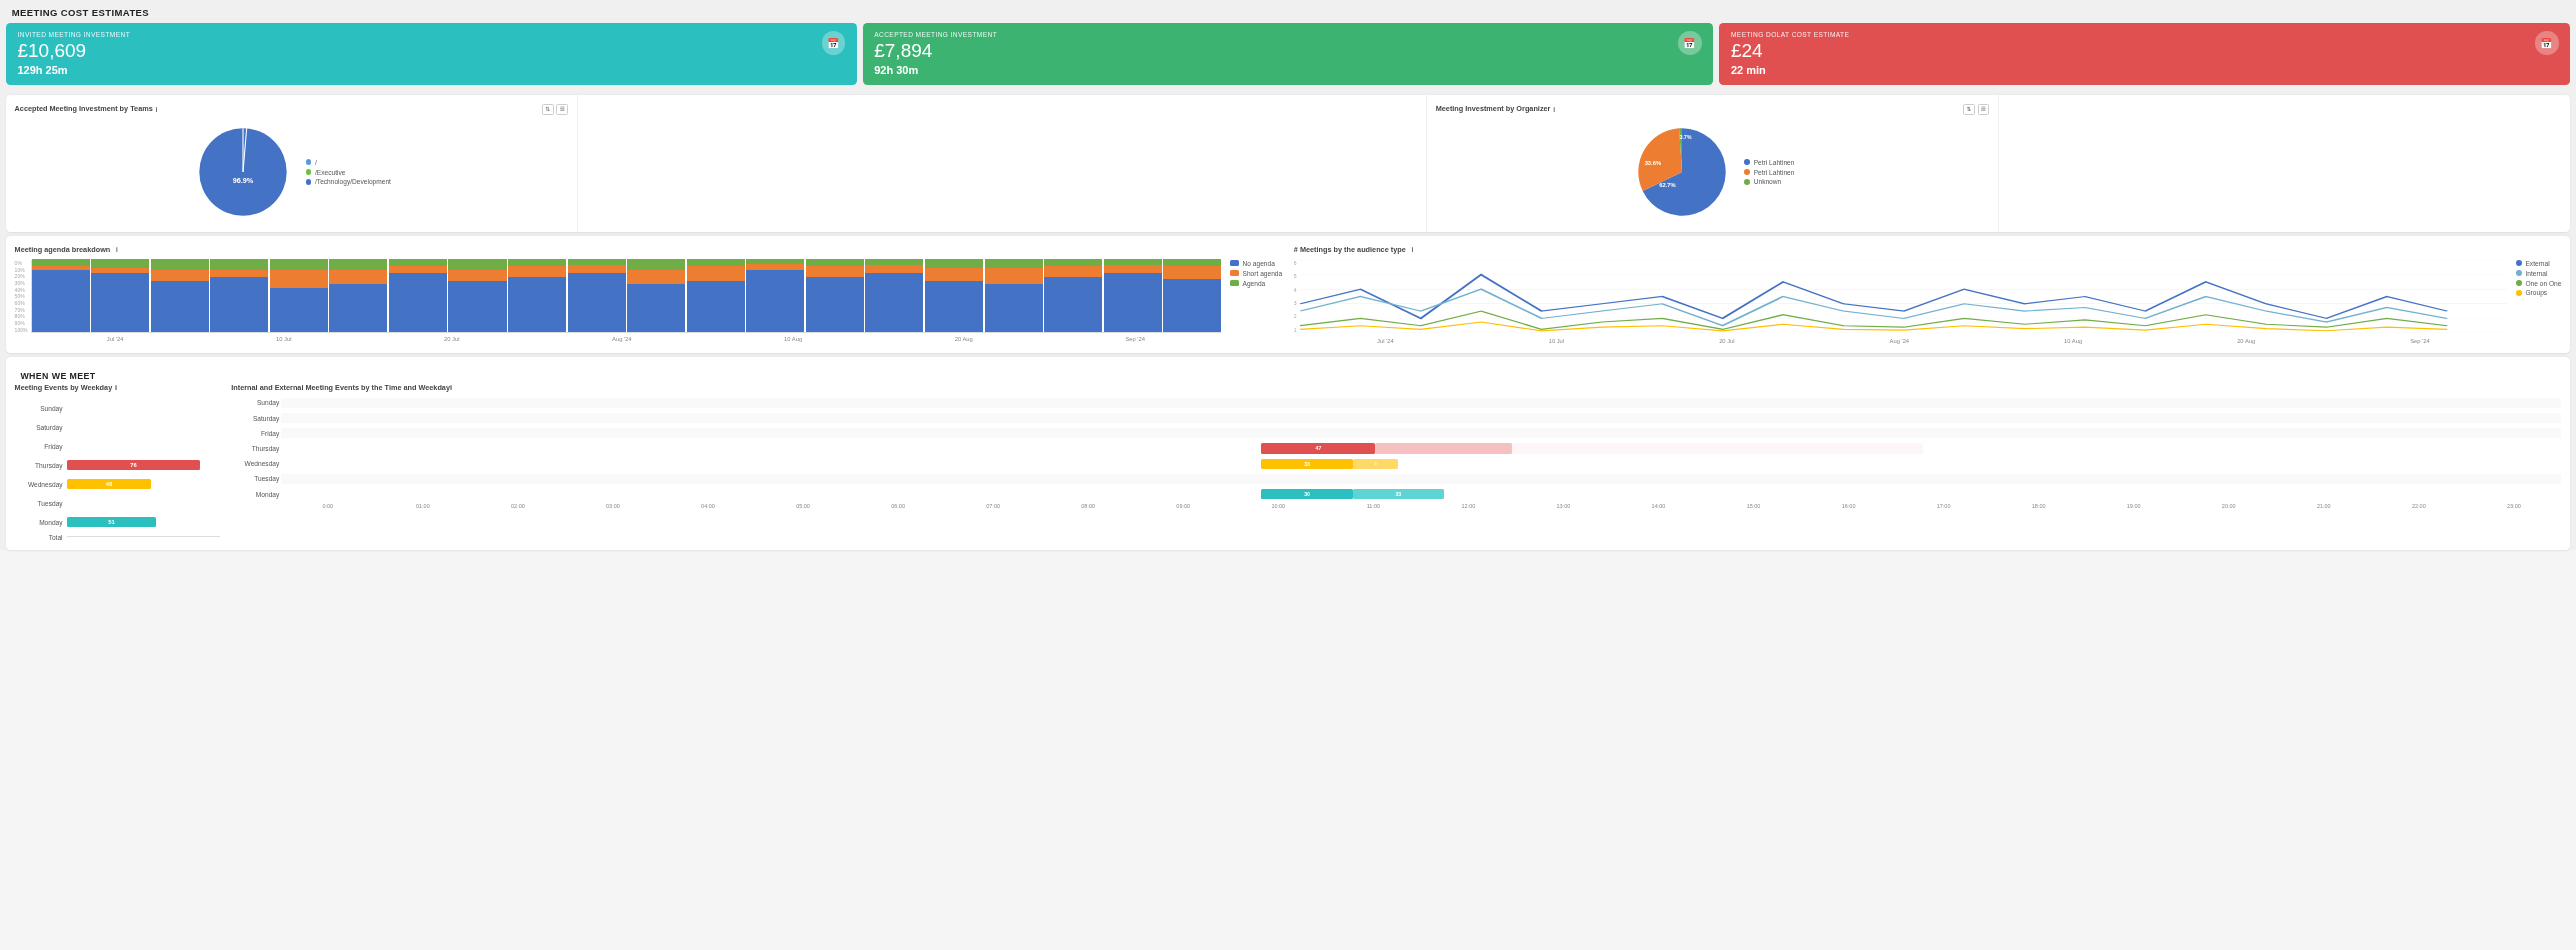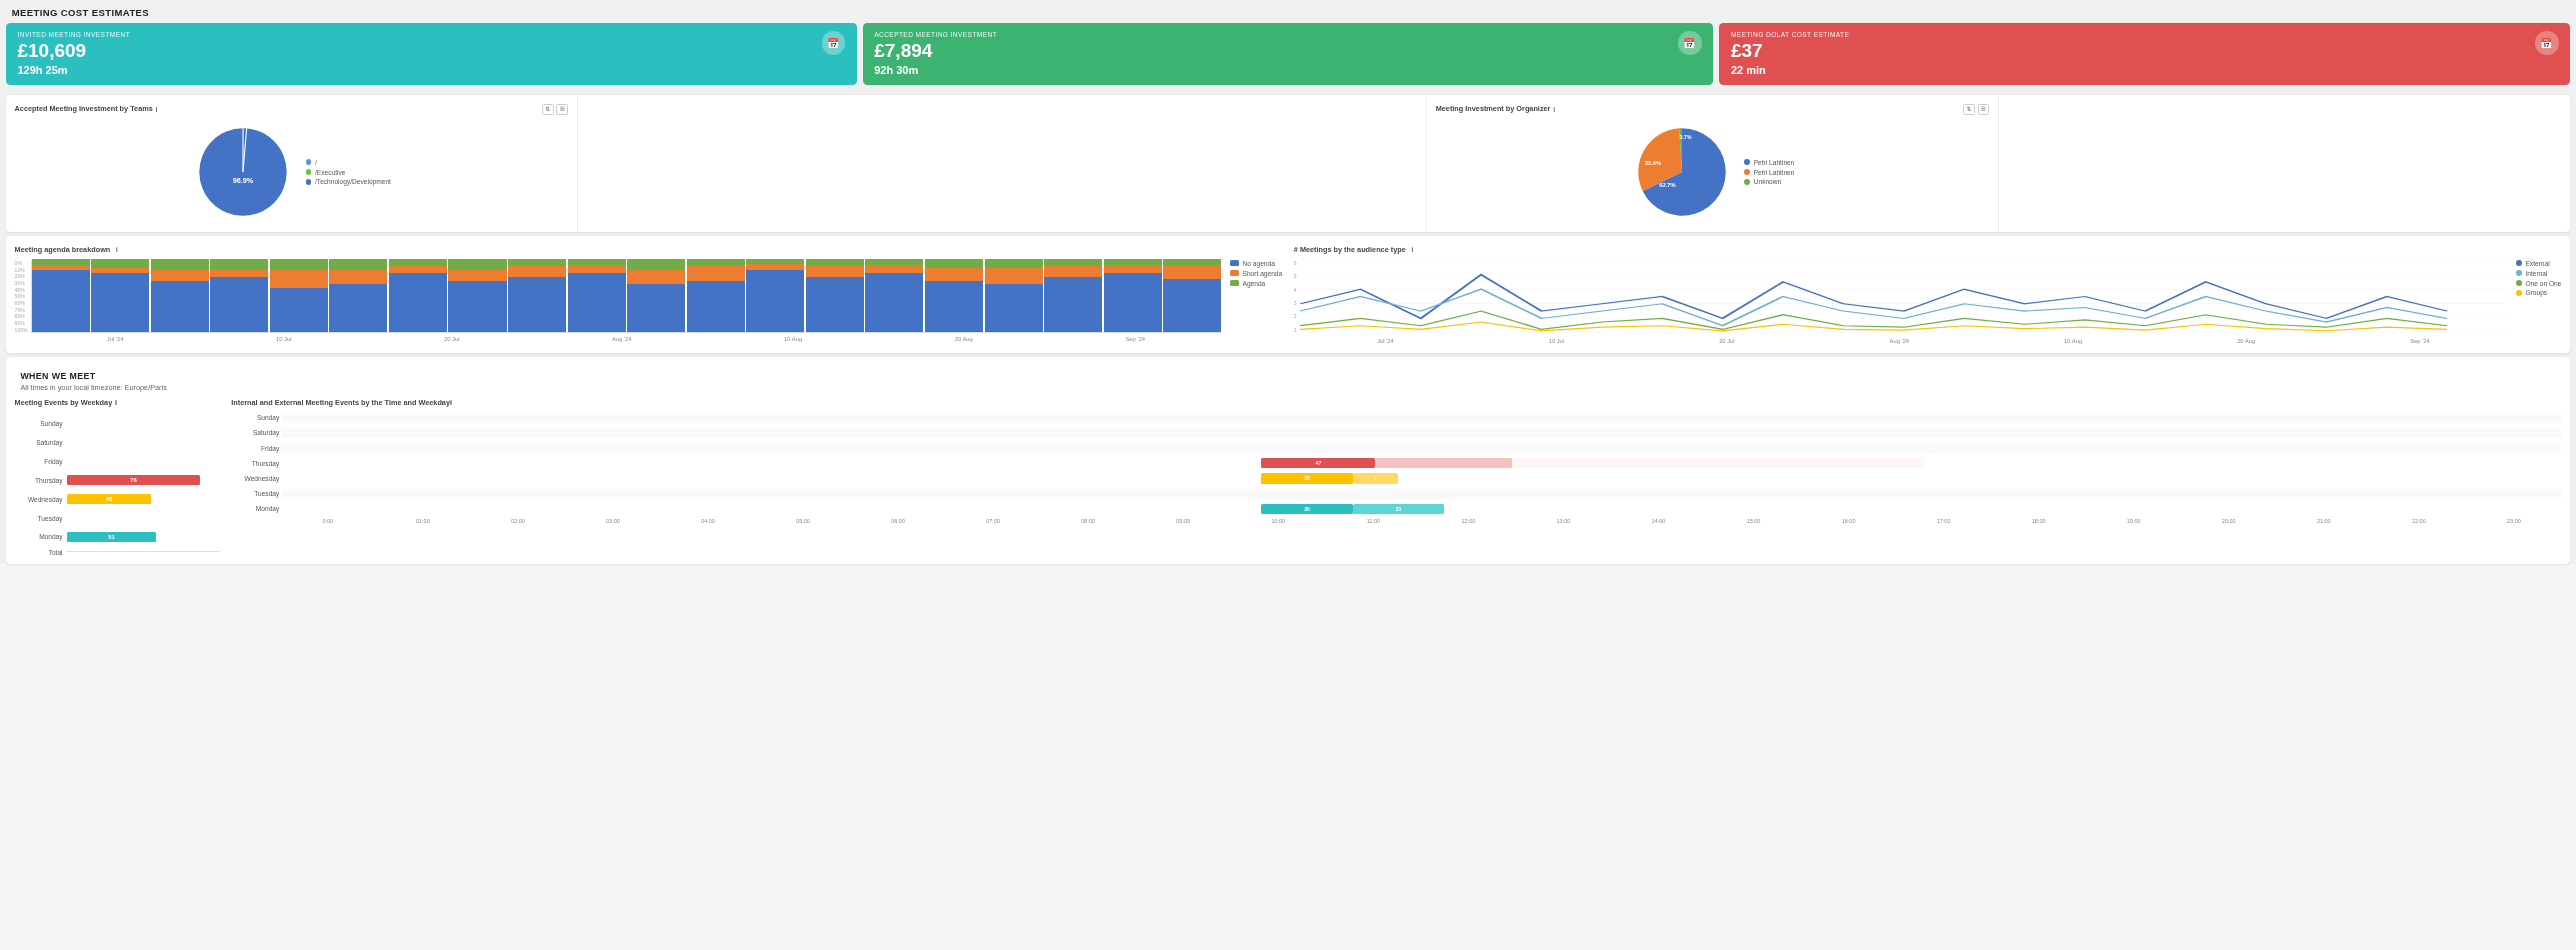--- a/index.html
+++ b/index.html
@@ -10,21 +10,21 @@
     
     .page-title { padding: 7.3px 11.7px 4.4px; font-size: 9.5px; font-weight: bold; color: #222; letter-spacing: 0.4px; }
     
     
     .kpi-row { display: flex; gap: 5.8px; padding: 0 5.8px 5.8px; }
     .kpi-card { flex: 1; border-radius: 4.4px; padding: 8.8px 11.7px; color: white; display: flex; align-items: flex-start; justify-content: space-between; min-height: 58px; }
     .kpi-card.teal { background: #2bbfbf; }
     .kpi-card.green { background: #3cb371; }
     .kpi-card.red { background: #e05050; }
     .kpi-label { font-size: 6.6px; opacity: 0.9; text-transform: uppercase; letter-spacing: 0.4px; margin-bottom: 2.9px; }
-    .kpi-value { font-size: 19px; font-weight: bold; line-height: 1.1; }
+    .kpi-value { font-size: 19px; font-weight: normal; line-height: 1.1; }
     .kpi-sub { font-size: 11px; font-weight: bold; margin-top: 1.5px; }
     .kpi-icon { width: 23.4px; height: 23.4px; background: rgba(255,255,255,0.3); border-radius: 50%; display: flex; align-items: center; justify-content: center; font-size: 10.2px; flex-shrink: 0; }
     .section-title { font-size: 8.8px; font-weight: bold; color: #222; text-transform: uppercase; letter-spacing: 0.4px; padding: 5.8px 5.8px 1.5px; }
     .section-sub { font-size: 7.3px; color: #666; padding: 0 5.8px 5.8px; }
     
     
     .charts-row { display: flex; gap: 0; background: white; margin: 4.4px 5.8px; border-radius: 4.4px; box-shadow: 0 0.7px 2.2px rgba(0,0,0,0.08); }
     .chart-panel { flex: 1; padding: 8.8px; border-right: 0.7px solid #eee; }
     .chart-panel:last-child { border-right: none; }
     .chart-panel-title { font-size: 7.3px; font-weight: bold; color: #444; margin-bottom: 1.5px; display: flex; align-items: center; gap: 2.9px; }
@@ -89,21 +89,21 @@
       <div>
         <div class="kpi-label">ACCEPTED MEETING INVESTMENT</div>
         <div class="kpi-value">£7,894</div>
         <div class="kpi-sub">92h 30m</div>
       </div>
       <div class="kpi-icon">📅</div>
     </div>
     <div class="kpi-card red">
       <div>
         <div class="kpi-label">MEETING DOLAT COST ESTIMATE</div>
-        <div class="kpi-value">£37</div>
+        <div class="kpi-value">£24</div>
         <div class="kpi-sub">22 min</div>
       </div>
       <div class="kpi-icon">📅</div>
     </div>
   </div>
 
   <div class="charts-row">
 
     <div class="chart-panel">
       <div class="panel-header">
@@ -395,21 +395,20 @@
               <span>Groups</span>
             </div>
           </div>
         </div>
       </div>
     </div>
   </div>
 
   <div class="when-section">
     <div class="section-title">WHEN WE MEET</div>
-    <div class="section-sub">All times in your local timezone: Europe/Paris</div>
 
     <div class="when-charts-row">
 
       <div class="hbar-chart">
         <div style="font-size:7.3px; font-weight:bold; color:#444; margin-bottom:9px; display:flex; align-items:center; gap:2.9px;">
           <span>Meeting Events by Weekday</span>
           <span class="info-icon">i</span>
         </div>
         <div id="weekday-rows">
         <div class="hbar-row">

